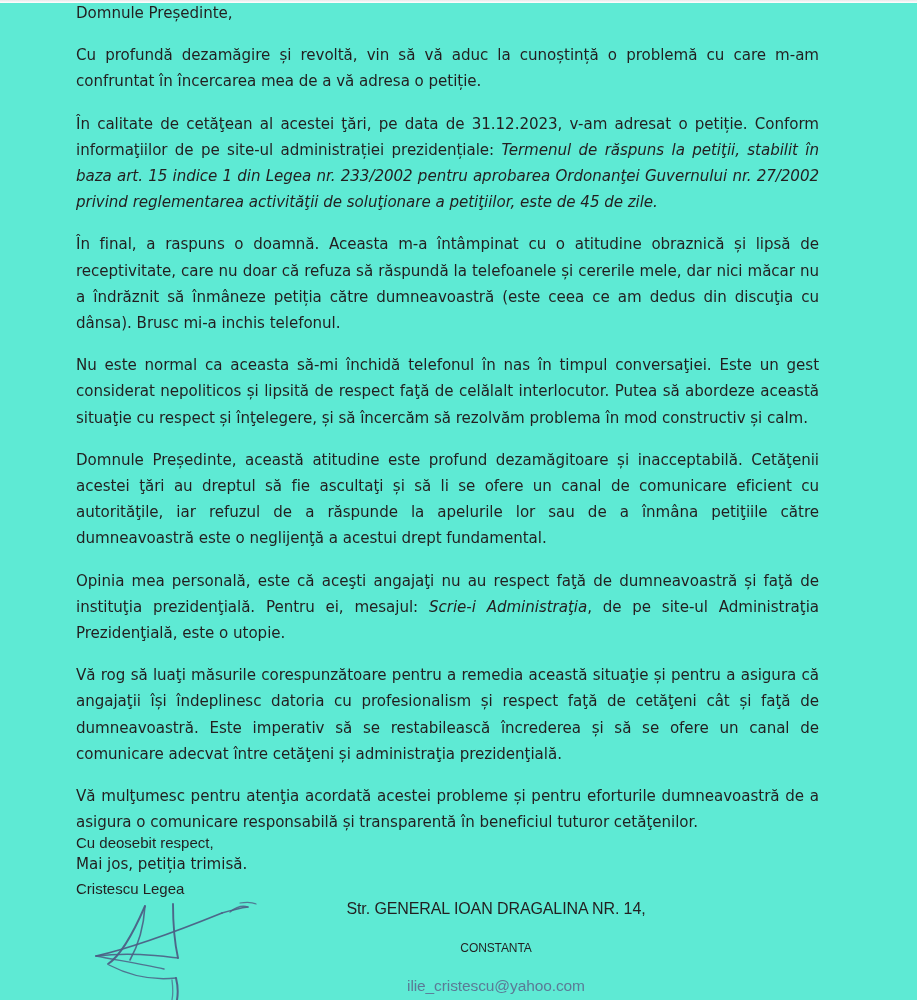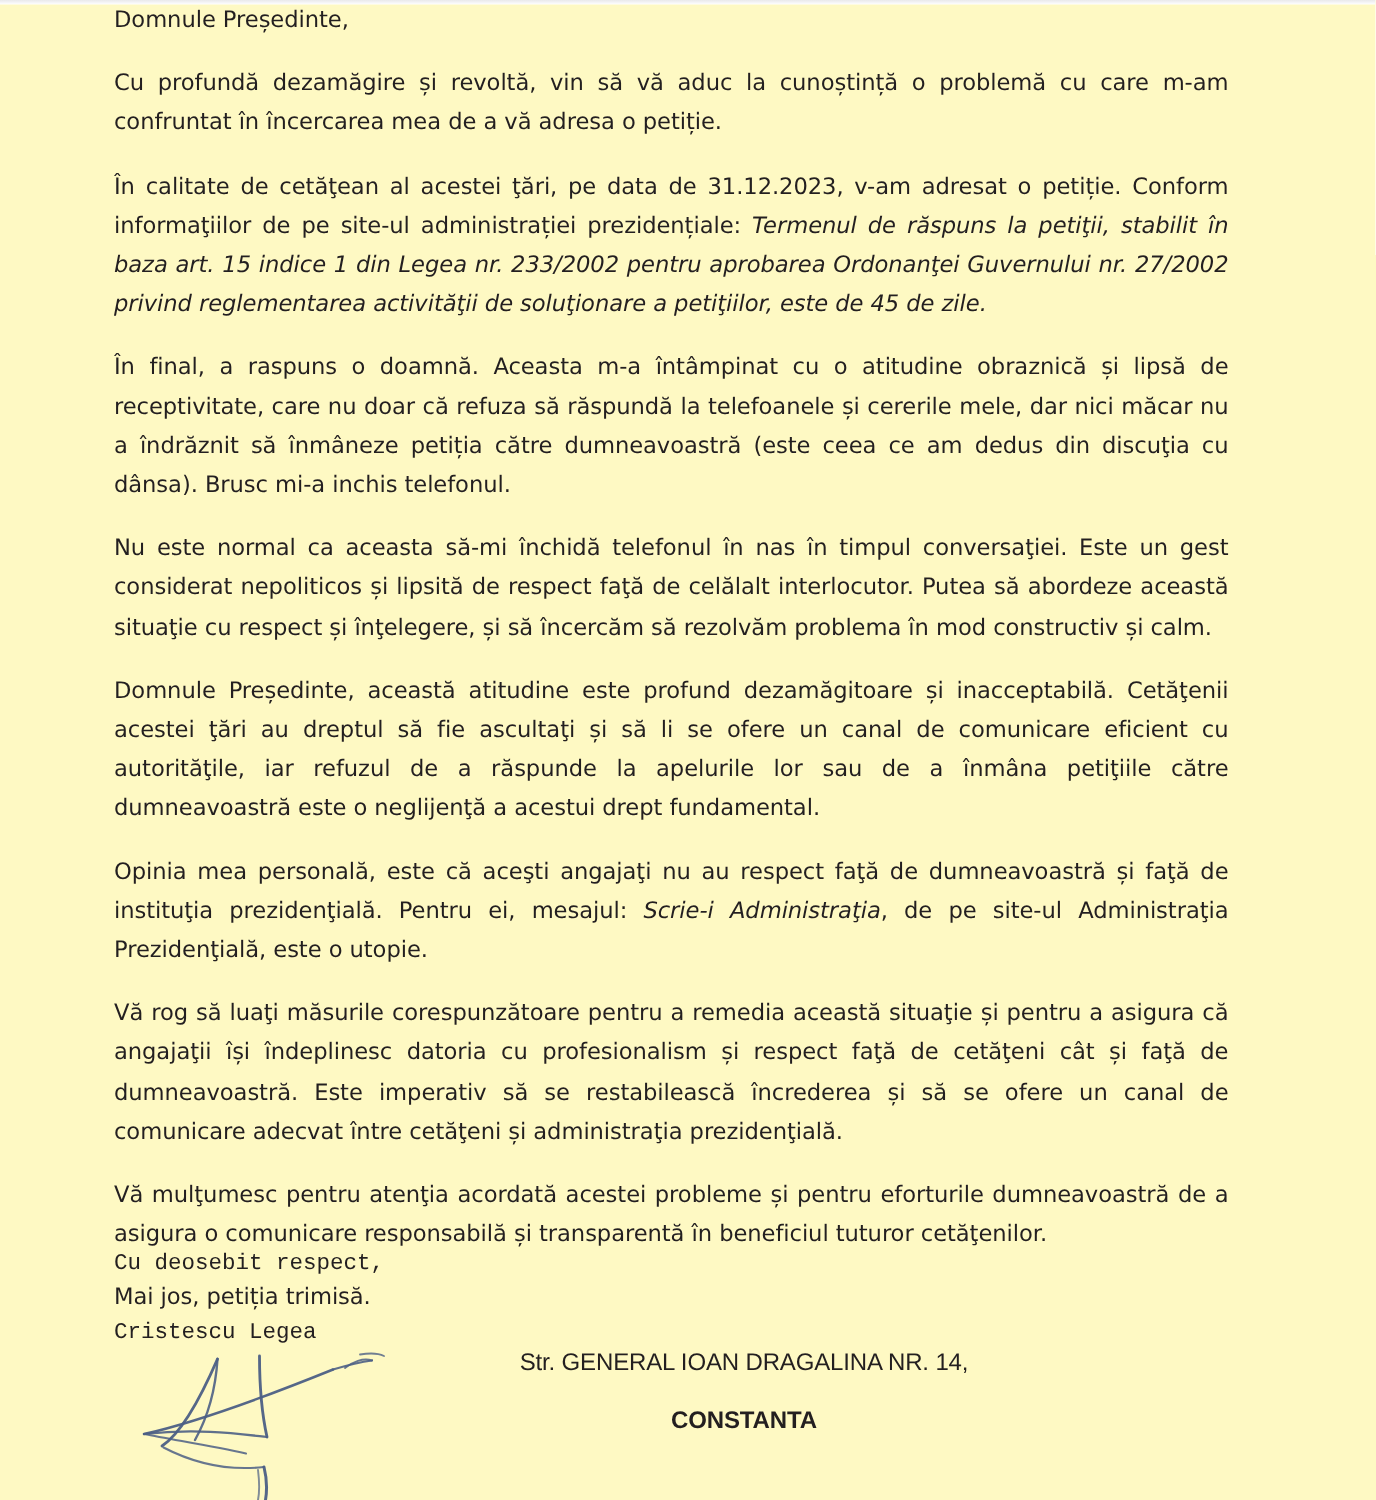--- a/index.html
+++ b/index.html
@@ -22,21 +22,21 @@
     width: 917px;
     height: 3px;
     background: linear-gradient(to bottom, #e9e9ea 0%, #f6f6f7 60%, #ffffff 100%);
   }
 
   .page {
     position: absolute;
     top: 0; left: 0;
     width: 917px;
     height: 1000px;
-    background: #fef9c3;
+    background: #5eead4;
   }
 
   .doc-body {
     position: absolute;
     left: 76px;
     top: 0px;
     width: 743px;
   }
 
   p.para {
@@ -63,21 +63,21 @@
   em.it {
     font-style: italic;
   }
 
   
   .closing {
     position: absolute;
     left: 76px;
     top: 833px;
     width: 400px;
-    font-family: Liberation Mono, monospace;
+    font-family: Liberation Sans, sans-serif;
     font-size: 15px;
     line-height: 20px;
     color: #231f20;
   }
   .closing .line-respect { margin: 0; }
   .closing .line-name { margin: 26px 0 0 0; }
 
   
   .signature {
     position: absolute;
@@ -98,26 +98,25 @@
     font-family: "Liberation Sans", "DejaVu Sans", sans-serif;
   }
   .address-block .addr-street {
     font-size: 16px;
     line-height: 22px;
     color: #231f20;
     margin: 0;
     letter-spacing: -0.1px;
   }
   .address-block .addr-city {
-    font-size: 16px;
+    font-size: 12px;
     line-height: 22px;
     color: #231f20;
     margin: 17px 0 0 0;
     letter-spacing: -0.1px;
-    font-weight: bold;
   }
   .address-block .addr-email {
     font-size: 15.5px;
     line-height: 22px;
     color: #5b7a96;
     margin: 16px 0 0 0;
     text-decoration: none;
     display: inline-block;
     letter-spacing: -0.1px;
   }
@@ -198,15 +197,16 @@
       <path d="M37 79 C 62 92, 86 94, 104 92" stroke-width="1.4" opacity="0.85"></path>
 
       <path d="M104 92 C 106 100, 106 108, 105 114" stroke-width="2.0" opacity="0.95"></path>
       <path d="M100 94 C 101 102, 101 109, 100 114" stroke-width="1.3" opacity="0.7"></path>
     </g>
   </svg>
 
   <div class="address-block">
     <p class="addr-street">Str. GENERAL IOAN DRAGALINA NR. 14,</p>
     <p class="addr-city">CONSTANTA</p>
+    <a class="addr-email" href="#">ilie_cristescu@yahoo.com</a>
   </div>
 
 </div>
 
 </body></html>

